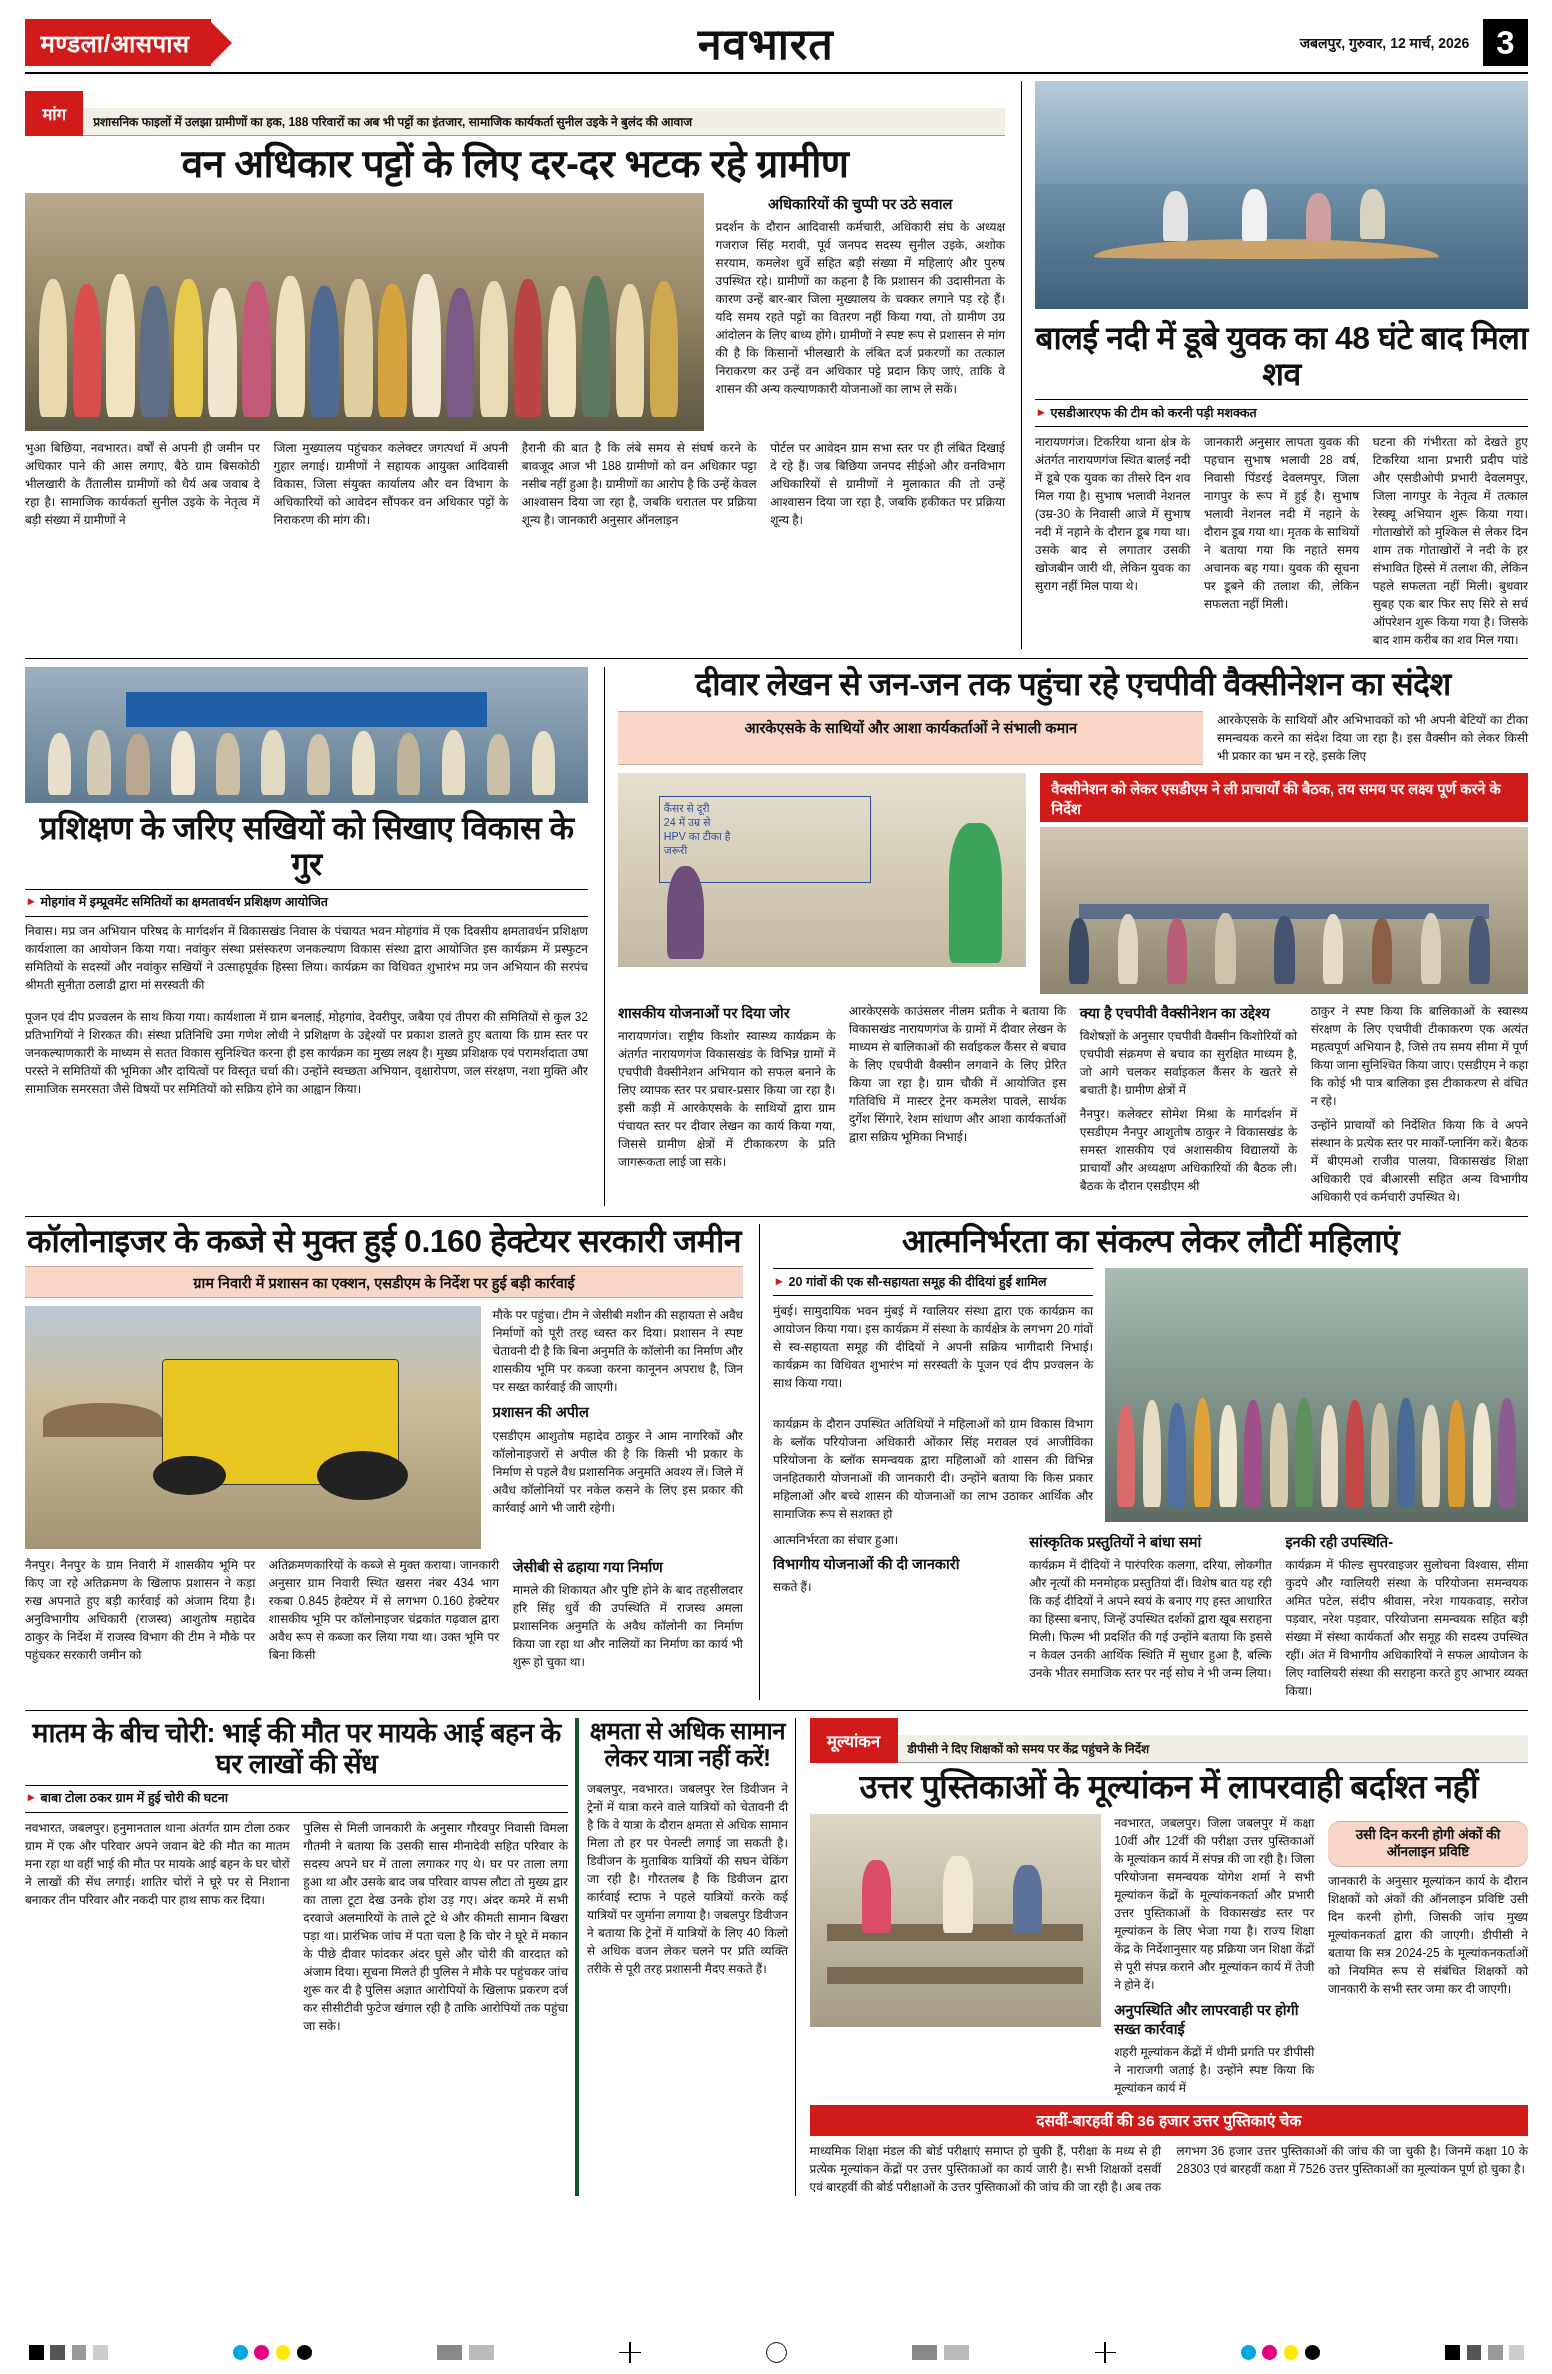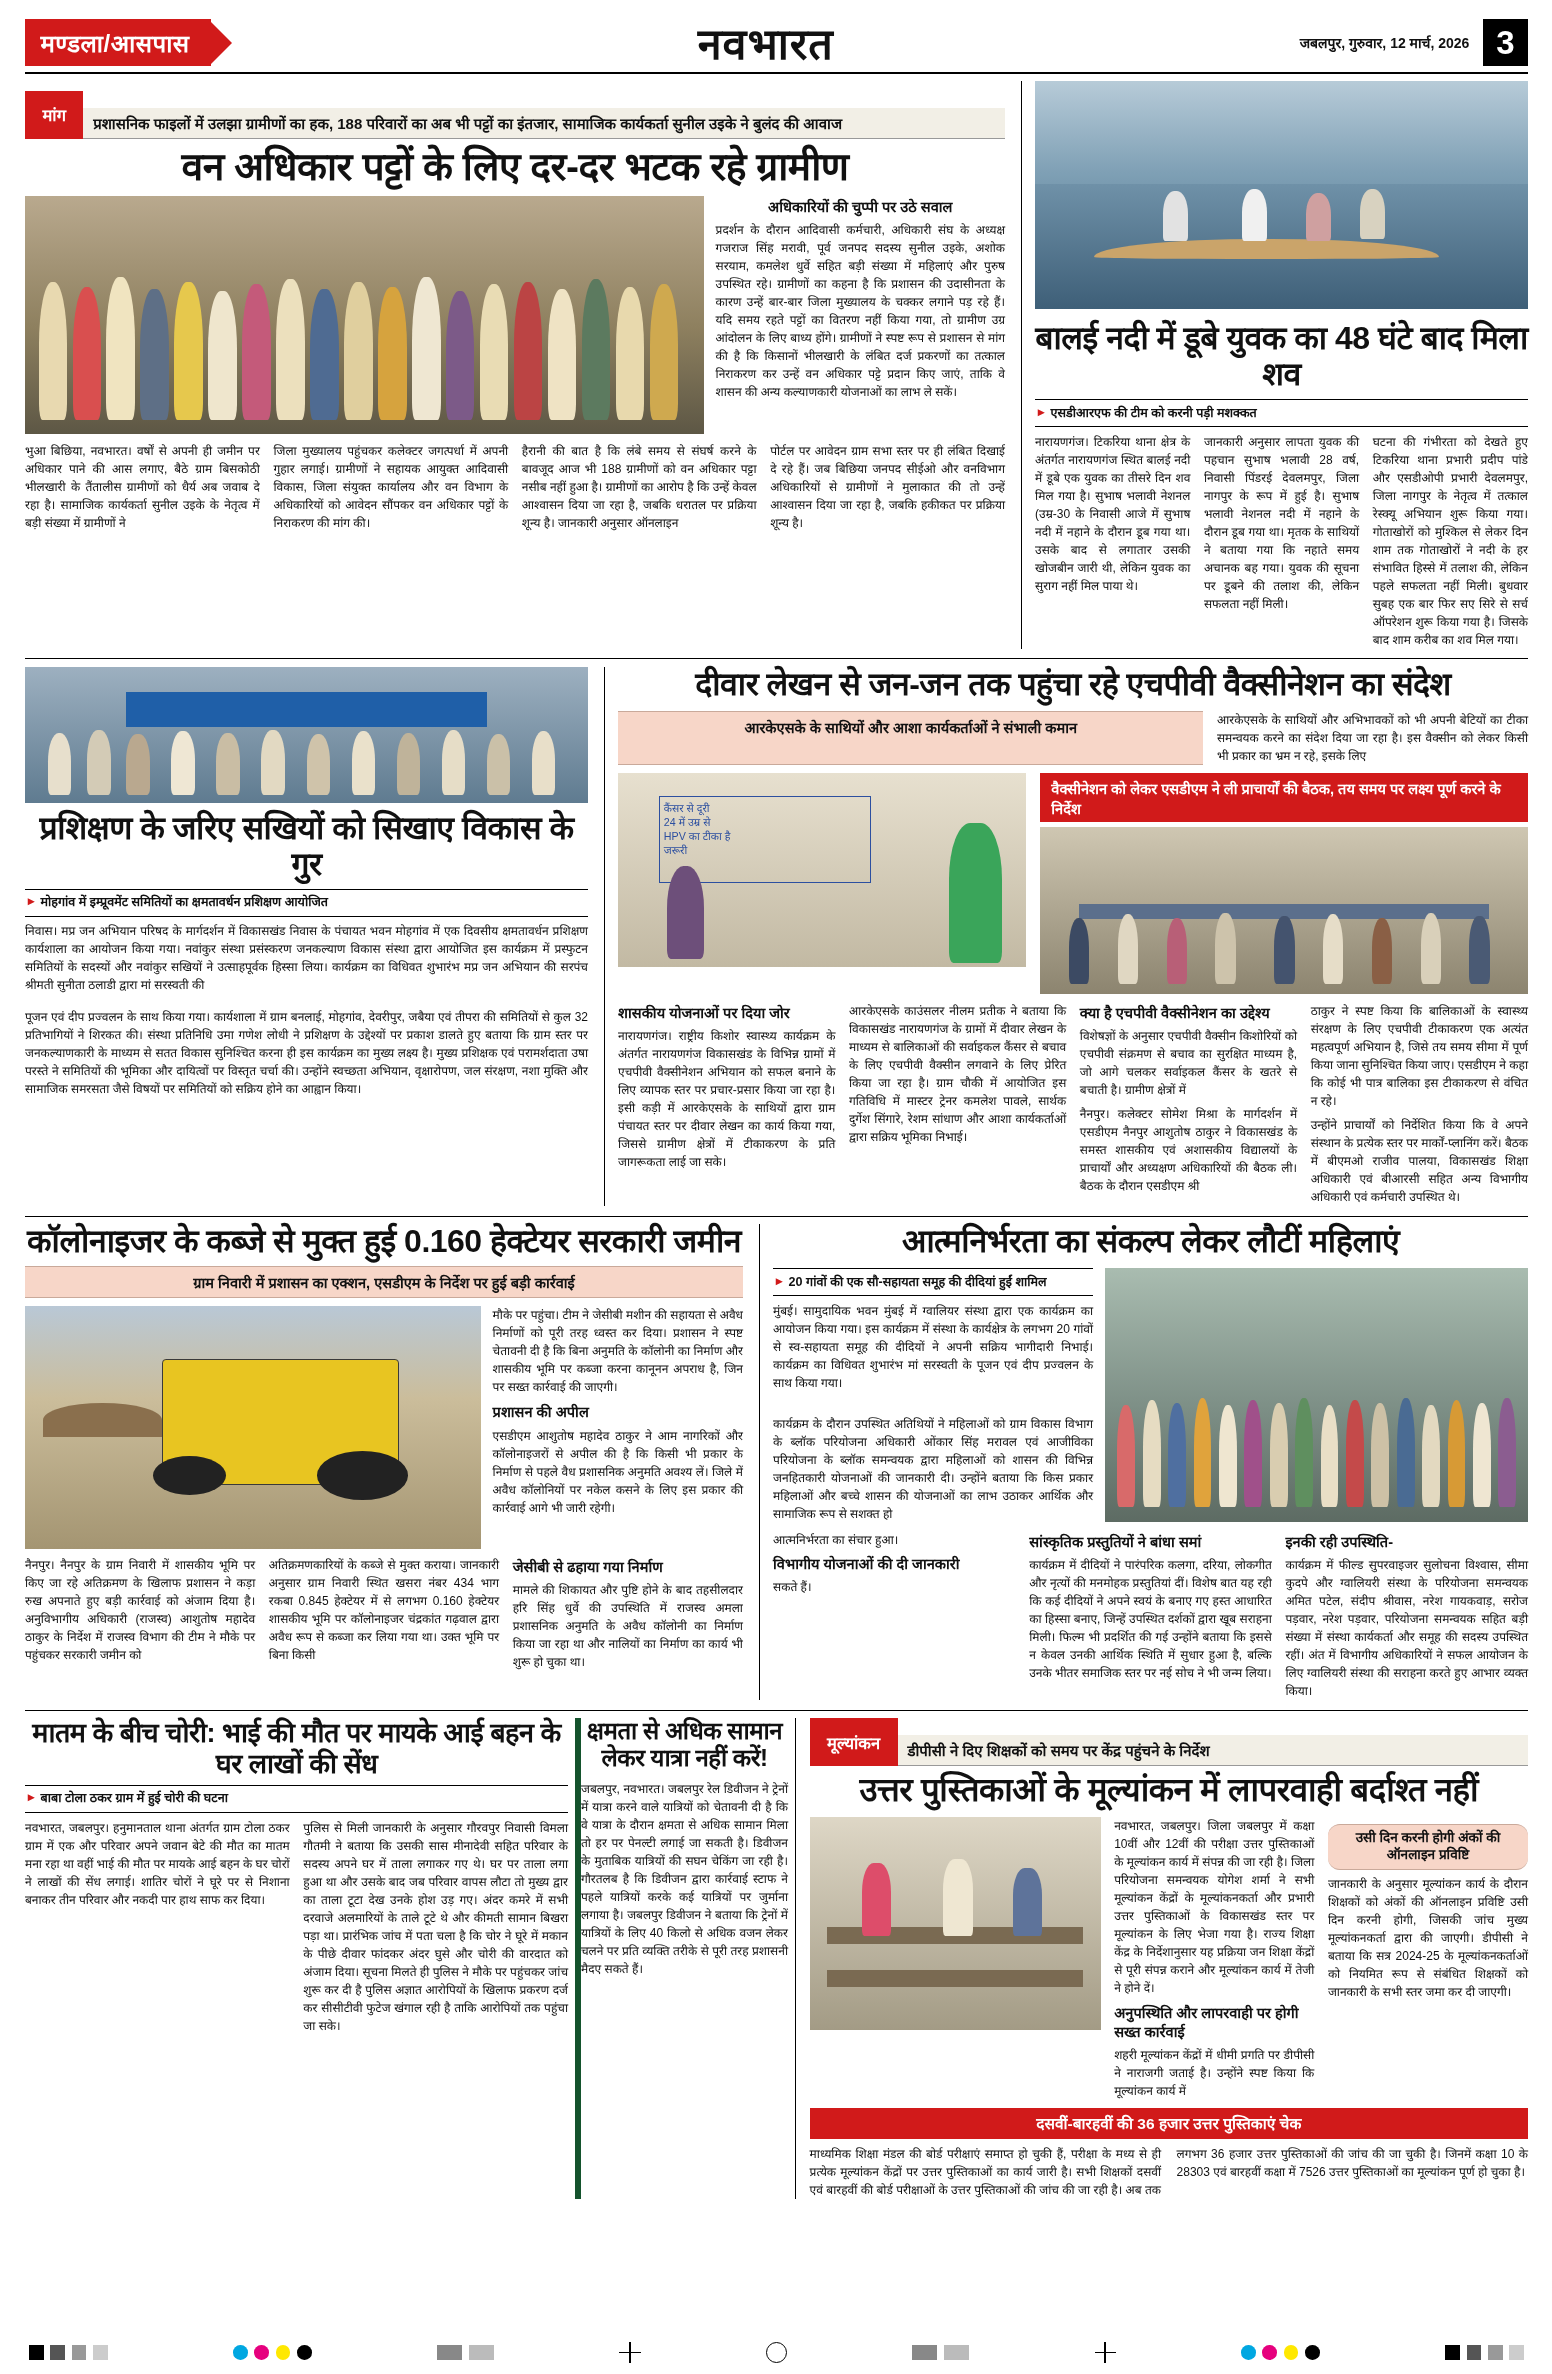--- a/index.html
+++ b/index.html
@@ -27,21 +27,21 @@
   .mh-right { display:flex; align-items:center; gap:13.6px; }
   .mh-date { font-size:14px; font-weight:bold; }
   .mh-page { background:#000; color:#fff; font-size:33px; font-weight:bold; width:45px; height:47px;
              display:flex; align-items:center; justify-content:center; }
   .kicker-row { display:flex; align-items:stretch; margin:9.7px 0 5.8px; }
   .kicker {
     background:#d11a1a; color:#fff; font-weight:bold; font-size:16.5px;
     padding:4.9px 17.5px; display:flex; align-items:center; white-space:nowrap;
   }
   .kicker-text {
-    flex:1; background:#f2efe6; font-size:15px; font-weight:bold; color:#111;
+    flex:1; background:#f2efe6; font-size:12px; font-weight:bold; color:#111;
     padding:4.9px 9.7px; display:flex; align-items:center; border-bottom:1px solid #999;margin-top:17px;
   }
   .headline { font-size:39px; font-weight:bold; text-align:center; line-height:1.12; letter-spacing:-0.5px; }
   .headline.small { font-size:32px; }
   .headline.xsmall { font-size:27px; }
   .subhead-bar {
     background:#f7d6c8; font-size:14.6px; font-weight:bold; padding:4.9px 9.7px; text-align:center;
     border-top:1px solid #c9a99a; border-bottom:1px solid #c9a99a;
   }
   .subhead-red {
@@ -333,21 +333,21 @@
 
     <div>
       <div class="headline xsmall">मातम के बीच चोरी: भाई की मौत पर मायके आई बहन के घर लाखों की सेंध</div>
       <div class="bullet" style="margin-top:5.8px;">बाबा टोला ठकर ग्राम में हुई चोरी की घटना</div>
       <div style="display:grid;grid-template-columns:1fr 1fr;gap:13.6px;margin-top:5.8px;">
         <div class="body-txt">नवभारत, जबलपुर। हनुमानताल थाना अंतर्गत ग्राम टोला ठकर ग्राम में एक और परिवार अपने जवान बेटे की मौत का मातम मना रहा था वहीं भाई की मौत पर मायके आई बहन के घर चोरों ने लाखों की सेंध लगाई। शातिर चोरों ने घूरे पर से निशाना बनाकर तीन परिवार और नकदी पार हाथ साफ कर दिया।</div>
         <div class="body-txt">पुलिस से मिली जानकारी के अनुसार गौरवपुर निवासी विमला गौतमी ने बताया कि उसकी सास मीनादेवी सहित परिवार के सदस्य अपने घर में ताला लगाकर गए थे। घर पर ताला लगा हुआ था और उसके बाद जब परिवार वापस लौटा तो मुख्य द्वार का ताला टूटा देख उनके होश उड़ गए। अंदर कमरे में सभी दरवाजे अलमारियों के ताले टूटे थे और कीमती सामान बिखरा पड़ा था। प्रारंभिक जांच में पता चला है कि चोर ने घूरे में मकान के पीछे दीवार फांदकर अंदर घुसे और चोरी की वारदात को अंजाम दिया। सूचना मिलते ही पुलिस ने मौके पर पहुंचकर जांच शुरू कर दी है पुलिस अज्ञात आरोपियों के खिलाफ प्रकरण दर्ज कर सीसीटीवी फुटेज खंगाल रही है ताकि आरोपियों तक पहुंचा जा सके।</div>
       </div>
     </div>
 
-    <div style="border-left:6px solid #14532d;padding-left:0;">
+    <div style="border-left:4px solid #14532d;padding-left:8px;">
       <div class="headline xsmall" style="font-size:24px;">क्षमता से अधिक सामान लेकर यात्रा नहीं करें!</div>
       <div class="body-txt" style="margin-top:7.8px;">जबलपुर, नवभारत। जबलपुर रेल डिवीजन ने ट्रेनों में यात्रा करने वाले यात्रियों को चेतावनी दी है कि वे यात्रा के दौरान क्षमता से अधिक सामान मिला तो हर पर पेनल्टी लगाई जा सकती है। डिवीजन के मुताबिक यात्रियों की सघन चेकिंग जा रही है। गौरतलब है कि डिवीजन द्वारा कार्रवाई स्टाफ ने पहले यात्रियों करके कई यात्रियों पर जुर्माना लगाया है। जबलपुर डिवीजन ने बताया कि ट्रेनों में यात्रियों के लिए 40 किलो से अधिक वजन लेकर चलने पर प्रति व्यक्ति तरीके से पूरी तरह प्रशासनी मैदए सकते हैं।</div>
     </div>
 
     <div style="border-left:1px solid #000;padding-left:13.6px;">
       <div class="kicker-row" style="margin-top:0;">
         <div class="kicker">मूल्यांकन</div>
         <div class="kicker-text">डीपीसी ने दिए शिक्षकों को समय पर केंद्र पहुंचने के निर्देश</div>
       </div>
       <div class="headline" style="font-size:33px;">उत्तर पुस्तिकाओं के मूल्यांकन में लापरवाही बर्दाश्त नहीं</div>

